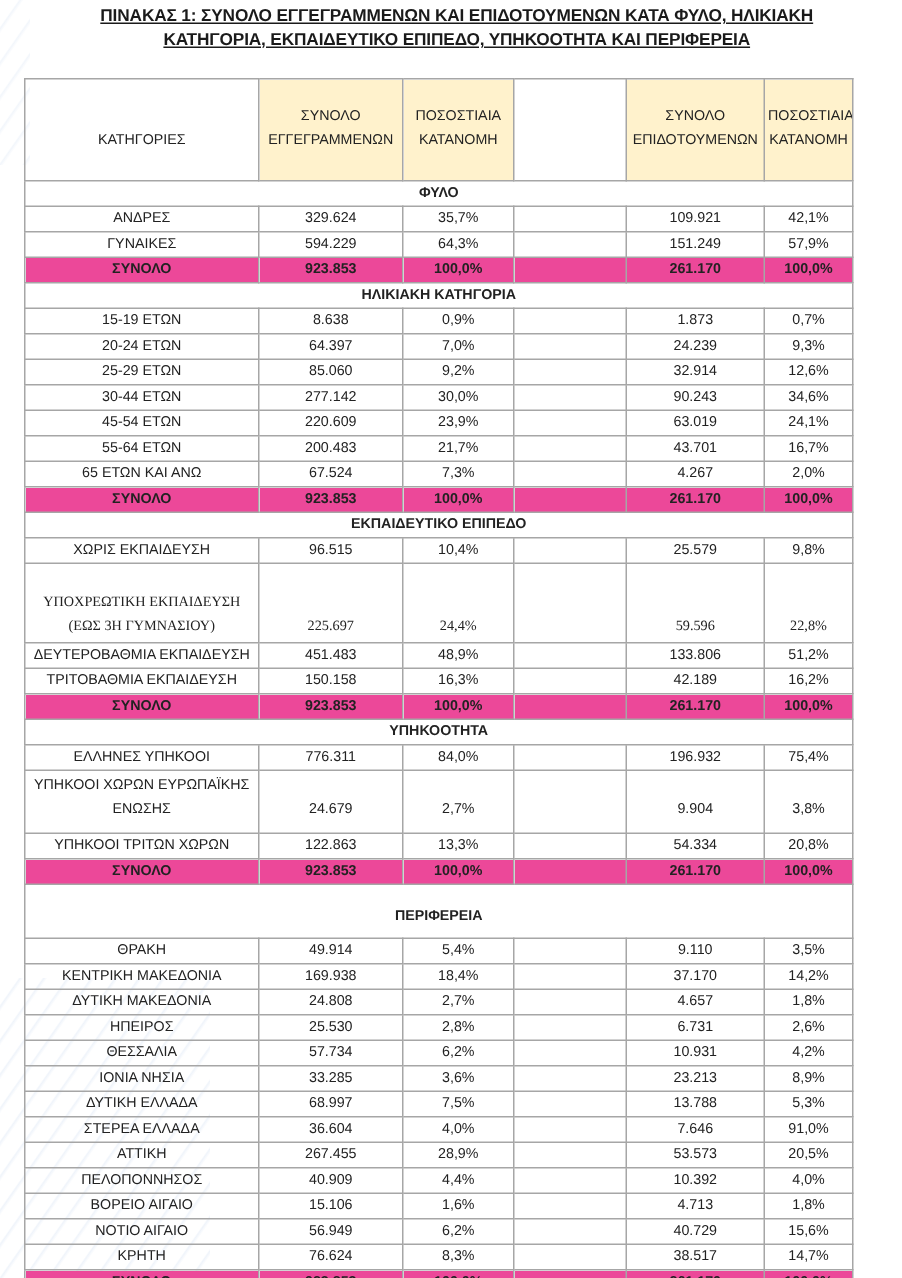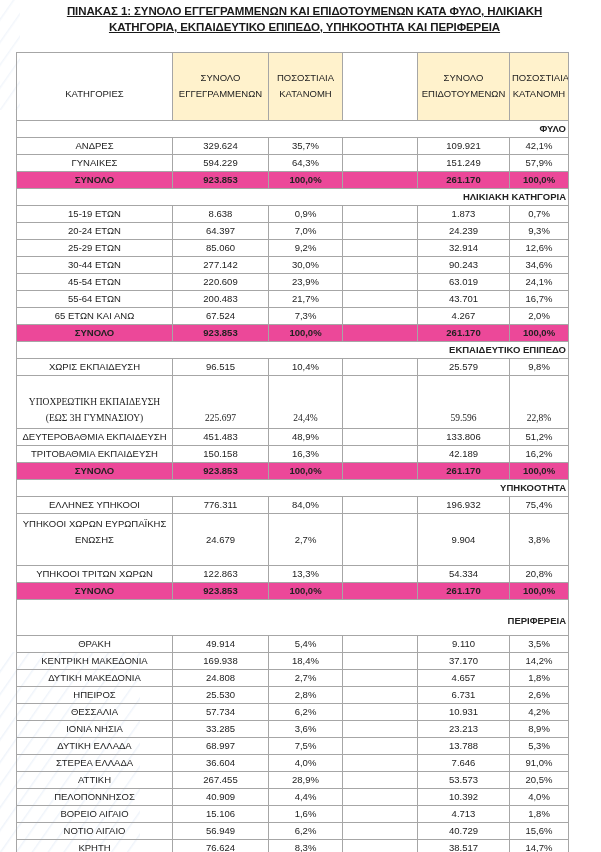--- a/index.html
+++ b/index.html
@@ -71,30 +71,30 @@
     vertical-align: bottom;
     padding-bottom: 18px;
     line-height: 16px;
     white-space: normal;
   }
   th.gold {
     background: #fff2cc;
   }
   td.section {
     font-weight: bold;
-    text-align: right;
+    text-align: center;
   }
   tr.section-row td { height: 16px; }
   tr.section-tall td { height: 29px; vertical-align: middle; padding-top: 6px; }
   tr.total td {
     background: #ec4899;
     font-weight: bold;
   }
   tr.tall2 td { height: 50px; vertical-align: bottom; padding-bottom: 2px; line-height: 16px; white-space: normal; font-family: Liberation Serif, serif; }
-  tr.tall1 td { height: 34px; vertical-align: bottom; padding-bottom: 17px; line-height: 16px; white-space: normal; }
+  tr.tall1 td { height: 34px; vertical-align: bottom; padding-bottom: 7px; line-height: 16px; white-space: normal; }
 </style>
 </head>
 <body>
 
 <div class="bg-deco"></div>
 <div class="bg-deco-top"></div>
 
 <div class="title">
   <div>ΠΙΝΑΚΑΣ 1: ΣΥΝΟΛΟ ΕΓΓΕΓΡΑΜΜΕΝΩΝ ΚΑΙ ΕΠΙΔΟΤΟΥΜΕΝΩΝ ΚΑΤΑ ΦΥΛΟ, ΗΛΙΚΙΑΚΗ</div>
   <div>ΚΑΤΗΓΟΡΙΑ, ΕΚΠΑΙΔΕΥΤΙΚΟ ΕΠΙΠΕΔΟ,  ΥΠΗΚΟΟΤΗΤΑ ΚΑΙ ΠΕΡΙΦΕΡΕΙΑ</div>

